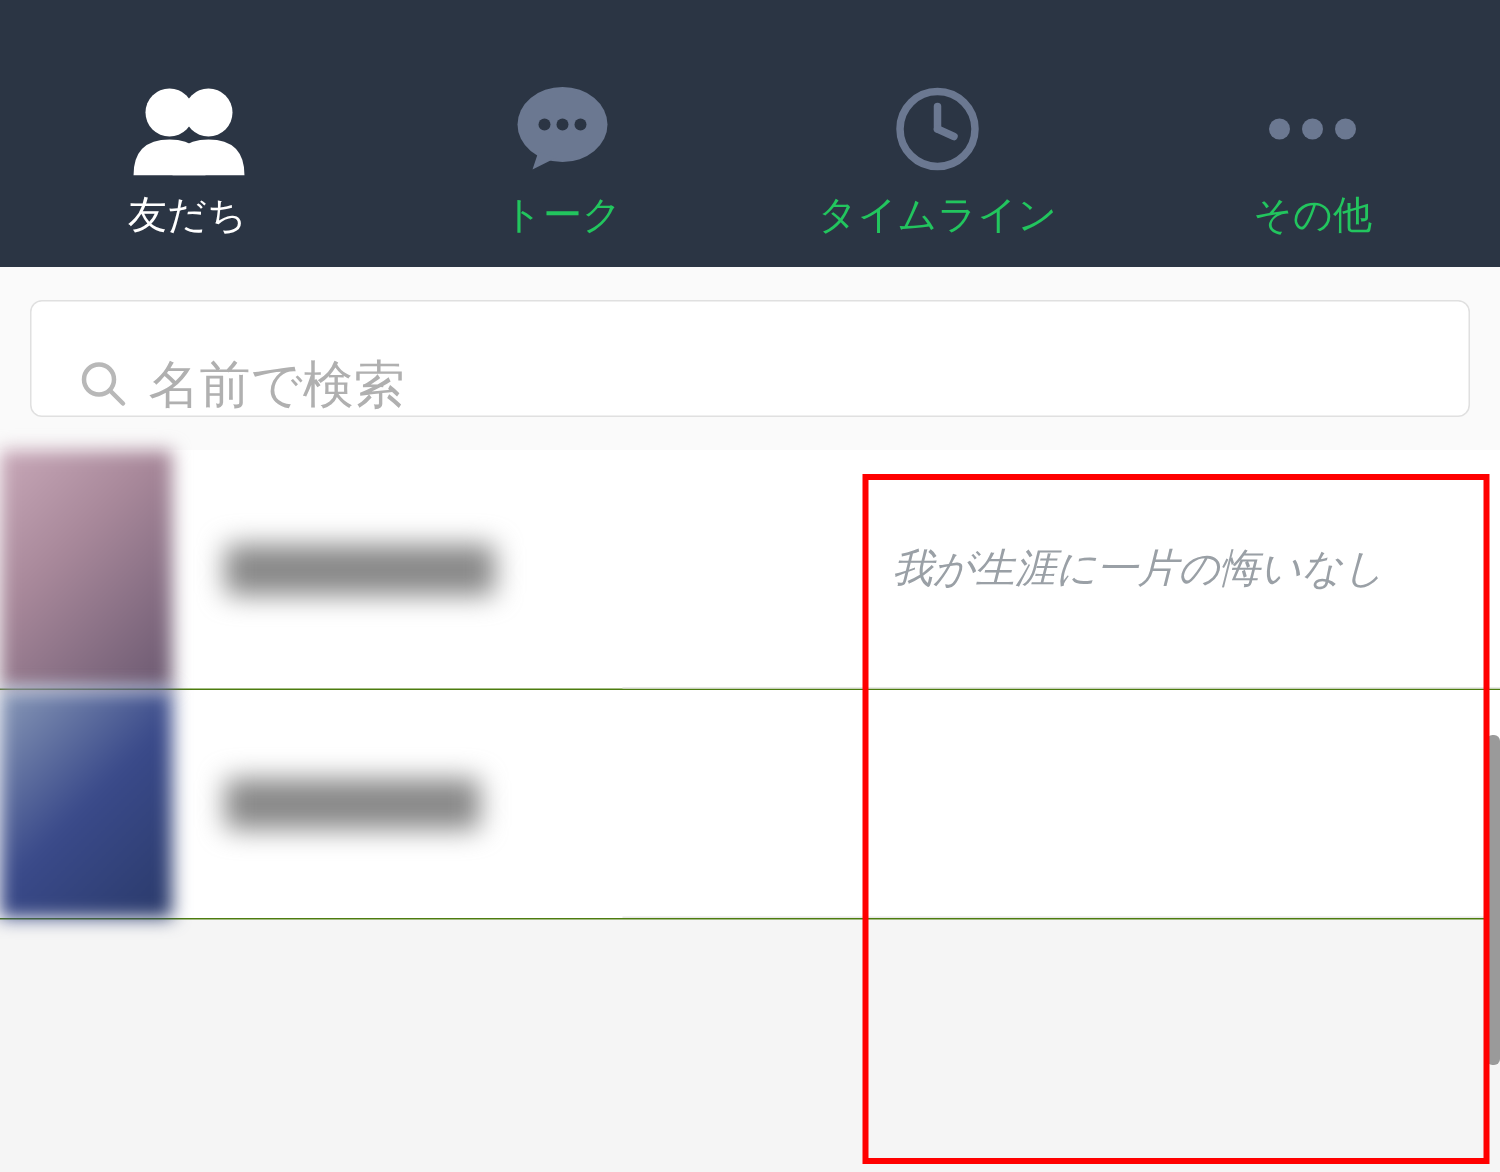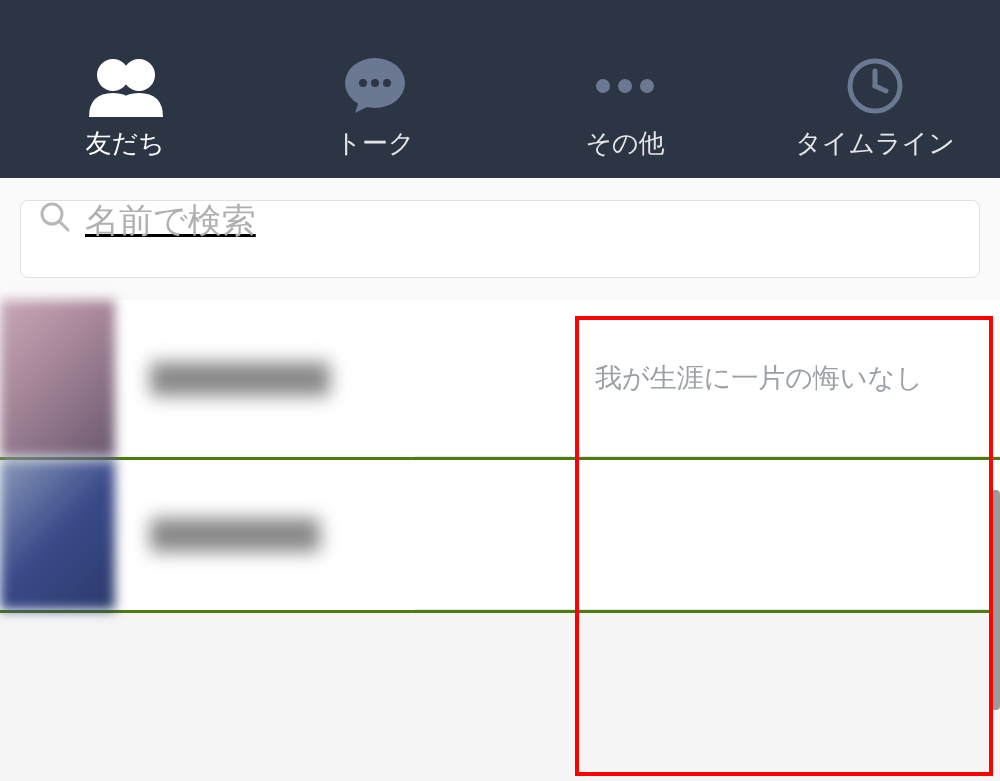--- a/index.html
+++ b/index.html
@@ -31,21 +31,21 @@
       right: 0;
       height: 12px;
       background: #2b3544;
     }
     .tab {
       display: flex;
       flex-direction: column;
       align-items: center;
       justify-content: center;
       gap: 10px;
-      color: #e5e5e5;
+      color: #22c55e;
       cursor: pointer;
       min-width: 180px;
     }
     .tab.active {
       color: #ffffff;
     }
     .tab-icon {
       height: 60px;
       display: flex;
       align-items: center;
@@ -59,24 +59,23 @@
       padding: 22px 20px;
       background: #fafafa;
     }
     .search-box {
       width: 100%;
       height: 78px;
       background: #ffffff;
       border: 1px solid #e0e0e0;
       border-radius: 8px;
       display: flex;
-      align-items: flex-start;
-      padding: 0 18px;
+      align-items: flex-end;
+      padding: 0 32px;
       gap: 14px;
-      text-decoration: underline;
     }
     .search-icon {
       color: #b8b8b8;
       flex-shrink: 0;
     }
     .search-input {
       border: none;
       outline: none;
       font-size: 34px;
       color: #999;
@@ -87,22 +86,23 @@
       color: #b0b0b0;
     }
     .friends-list {
       position: relative;
       background: #ffffff;
     }
     .friend-row {
       height: 153px;
       display: flex;
       align-items: center;
-      border-bottom: 3px solid #4d7c0f;
+      border-bottom: 1px solid #4d7c0f;
       position: relative;
+      font-style: italic;
     }
     .friend-row:first-child {
       height: 160px;
     }
     .friend-avatar {
       width: 115px;
       height: 100%;
       filter: blur(6px);
       flex-shrink: 0;
     }
@@ -193,38 +193,38 @@
         <circle cx="20" cy="26" r="4" fill="#2b3544"></circle>
         <circle cx="32" cy="26" r="4" fill="#2b3544"></circle>
         <circle cx="44" cy="26" r="4" fill="#2b3544"></circle>
       </svg>
     </div>
     <div class="tab-label">トーク</div>
   </div>
 
   <div class="tab">
     <div class="tab-icon">
+      <svg width="58" height="58" viewBox="0 0 58 58">
+        <circle cx="29" cy="29" r="25" fill="none" stroke="#6b7891" stroke-width="5"></circle>
+        <line x1="29" y1="29" x2="29" y2="14" stroke="#6b7891" stroke-width="5" stroke-linecap="round"></line>
+        <line x1="29" y1="29" x2="40" y2="34" stroke="#6b7891" stroke-width="5" stroke-linecap="round"></line>
+      </svg>
+    </div>
+    <div class="tab-label">タイムライン</div>
+  </div>
+
+  <div class="tab">
+    <div class="tab-icon">
       <svg width="70" height="20" viewBox="0 0 70 20">
         <circle cx="13" cy="10" r="7" fill="#6b7891"></circle>
         <circle cx="35" cy="10" r="7" fill="#6b7891"></circle>
         <circle cx="57" cy="10" r="7" fill="#6b7891"></circle>
       </svg>
     </div>
     <div class="tab-label">その他</div>
-  </div>
-
-  <div class="tab">
-    <div class="tab-icon">
-      <svg width="58" height="58" viewBox="0 0 58 58">
-        <circle cx="29" cy="29" r="25" fill="none" stroke="#6b7891" stroke-width="5"></circle>
-        <line x1="29" y1="29" x2="29" y2="14" stroke="#6b7891" stroke-width="5" stroke-linecap="round"></line>
-        <line x1="29" y1="29" x2="40" y2="34" stroke="#6b7891" stroke-width="5" stroke-linecap="round"></line>
-      </svg>
-    </div>
-    <div class="tab-label">タイムライン</div>
   </div>
 </div>
 
 <div class="search-container">
   <div class="search-box">
     <span class="search-icon">
       <svg width="32" height="32" viewBox="0 0 32 32">
         <circle cx="13" cy="13" r="10" fill="none" stroke="#b8b8b8" stroke-width="3"></circle>
         <line x1="21" y1="21" x2="29" y2="29" stroke="#b8b8b8" stroke-width="3" stroke-linecap="round"></line>
       </svg>

